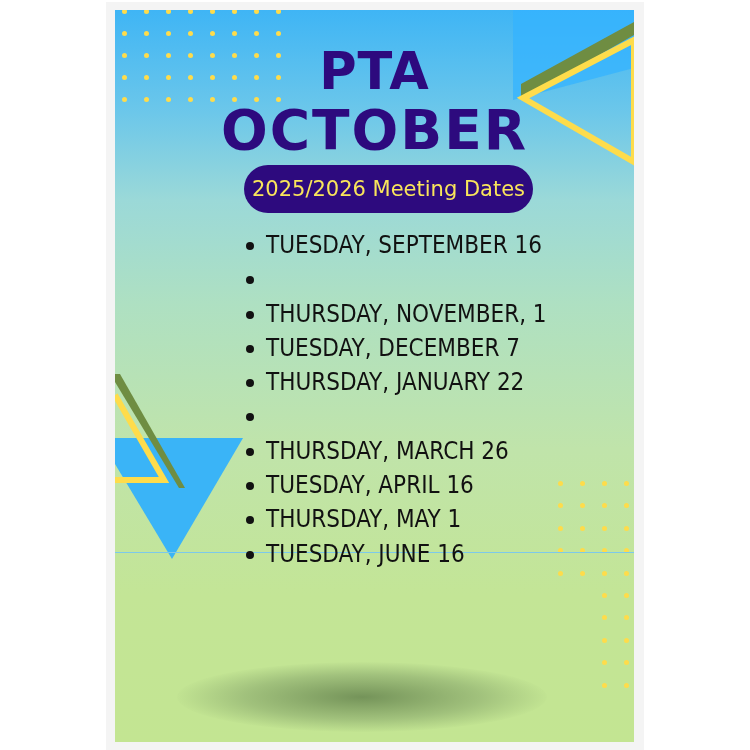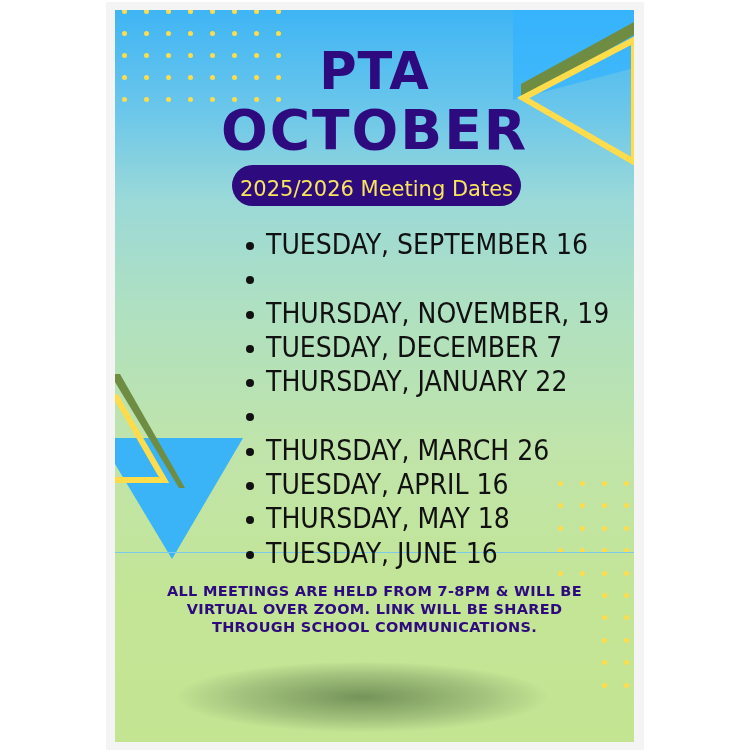--- a/index.html
+++ b/index.html
@@ -5,23 +5,23 @@
   html, body { margin:0; padding:0; }
   body { width:750px; height:750px; background:#ffffff; position:relative; overflow:hidden; font-family:"DejaVu Sans", sans-serif; }
   .frame { position:absolute; left:106px; top:2px; width:538px; height:748px; background:#f4f4f4; }
   .poster { position:absolute; left:115px; top:10px; width:519px; height:732px; overflow:hidden;
     background:linear-gradient(180deg, #3fb5f5 0%, #6cc7ea 14%, #9bd9d8 26%, #aee0c2 40%, #c0e4aa 60%, #c3e596 80%, #c3e592 100%); }
   .dots { position:absolute; }
   .dot { position:absolute; width:5px; height:5px; border-radius:50%; background:#fedc4b; }
   .title { position:absolute; left:0; width:519px; text-align:center; color:#2d0a7e; font-family:"DejaVu Sans", sans-serif; font-weight:bold; letter-spacing:1px; }
   .title-pta { top:32px; font-size:51px; line-height:60px; }
   .title-cal { top:88px; font-size:55px; line-height:64px; letter-spacing:2px; }
-  .pill { position:absolute; left:117px; top:155px; width:289px; height:41px; border-radius:24px; background:#2d0a7e; color:#f9e55b; font-family:"DejaVu Sans", sans-serif; font-size:21px; line-height:48px; text-align:center; }
+  .pill { position:absolute; left:129px; top:155px; width:289px; height:48px; border-radius:24px; background:#2d0a7e; color:#f9e55b; font-family:"DejaVu Sans", sans-serif; font-size:21px; line-height:48px; text-align:center; }
   .dates { position:absolute; left:128px; top:218px; margin:0; padding:0; list-style:none; }
-  .date-item { position:relative; height:34.3px; line-height:34px; padding-left:23px; font-family:"DejaVu Sans Condensed","DejaVu Sans", sans-serif; font-size:28px; color:#111; letter-spacing:0px; }
+  .date-item { position:relative; height:34.3px; line-height:34px; padding-left:23px; font-family:"DejaVu Sans Condensed","DejaVu Sans", sans-serif; font-size:24px; color:#111; letter-spacing:0px; }
   .bullet { position:absolute; left:3px; top:14px; width:8px; height:8px; border-radius:50%; background:#111; }
   .hline { position:absolute; left:0; top:542px; width:519px; height:1px; background:#7cc9ea; }
   .note { position:absolute; left:28px; top:572px; width:463px; text-align:center; color:#2d0a7e; font-family:"DejaVu Sans", sans-serif; font-weight:bold; font-size:14.5px; line-height:18px; letter-spacing:0.3px; }
   .shadow { position:absolute; left:62px; top:652px; width:370px; height:70px; border-radius:50%; background:radial-gradient(ellipse at center, rgba(90,120,70,0.75) 0%, rgba(110,140,90,0.4) 45%, rgba(195,229,146,0) 72%); }
   svg.deco { position:absolute; left:0; top:0; }
 </style>
 </head>
 <body>
 
 <div class="frame"></div>
@@ -122,25 +122,24 @@
   <div class="hline"></div>
 
   <div class="title title-pta">PTA</div>
   <div class="title title-cal">OCTOBER</div>
 
   <div class="pill">2025/2026 Meeting Dates</div>
 
   <ul class="dates">
     <li class="date-item"><span class="bullet"></span><span>TUESDAY, SEPTEMBER 16</span></li>
     <li class="date-item"><span class="bullet"></span></li>
-    <li class="date-item"><span class="bullet"></span><span>THURSDAY, NOVEMBER, 19</span></li>
+    <li class="date-item"><span class="bullet"></span><span>THURSDAY, NOVEMBER, 1</span></li>
     <li class="date-item"><span class="bullet"></span><span>TUESDAY, DECEMBER 7</span></li>
     <li class="date-item"><span class="bullet"></span><span>THURSDAY, JANUARY 22</span></li>
     <li class="date-item"><span class="bullet"></span></li>
     <li class="date-item"><span class="bullet"></span><span>THURSDAY, MARCH 26</span></li>
     <li class="date-item"><span class="bullet"></span><span>TUESDAY, APRIL 16</span></li>
-    <li class="date-item"><span class="bullet"></span><span>THURSDAY, MAY 18</span></li>
+    <li class="date-item"><span class="bullet"></span><span>THURSDAY, MAY 1</span></li>
     <li class="date-item"><span class="bullet"></span><span>TUESDAY, JUNE 16</span></li>
   </ul>
 
   <div class="shadow"></div>
-  <div class="note">ALL MEETINGS ARE HELD FROM 7-8PM &amp; WILL BE VIRTUAL OVER ZOOM. LINK WILL BE SHARED THROUGH SCHOOL COMMUNICATIONS.</div>
 </div>
 
 </body></html>

